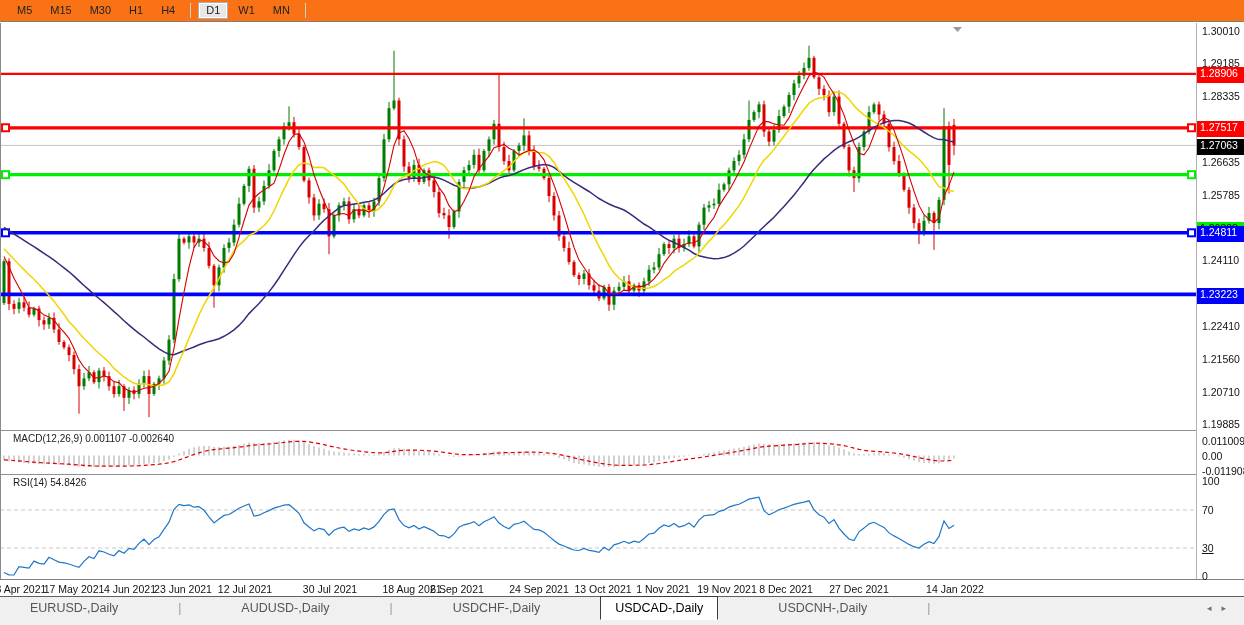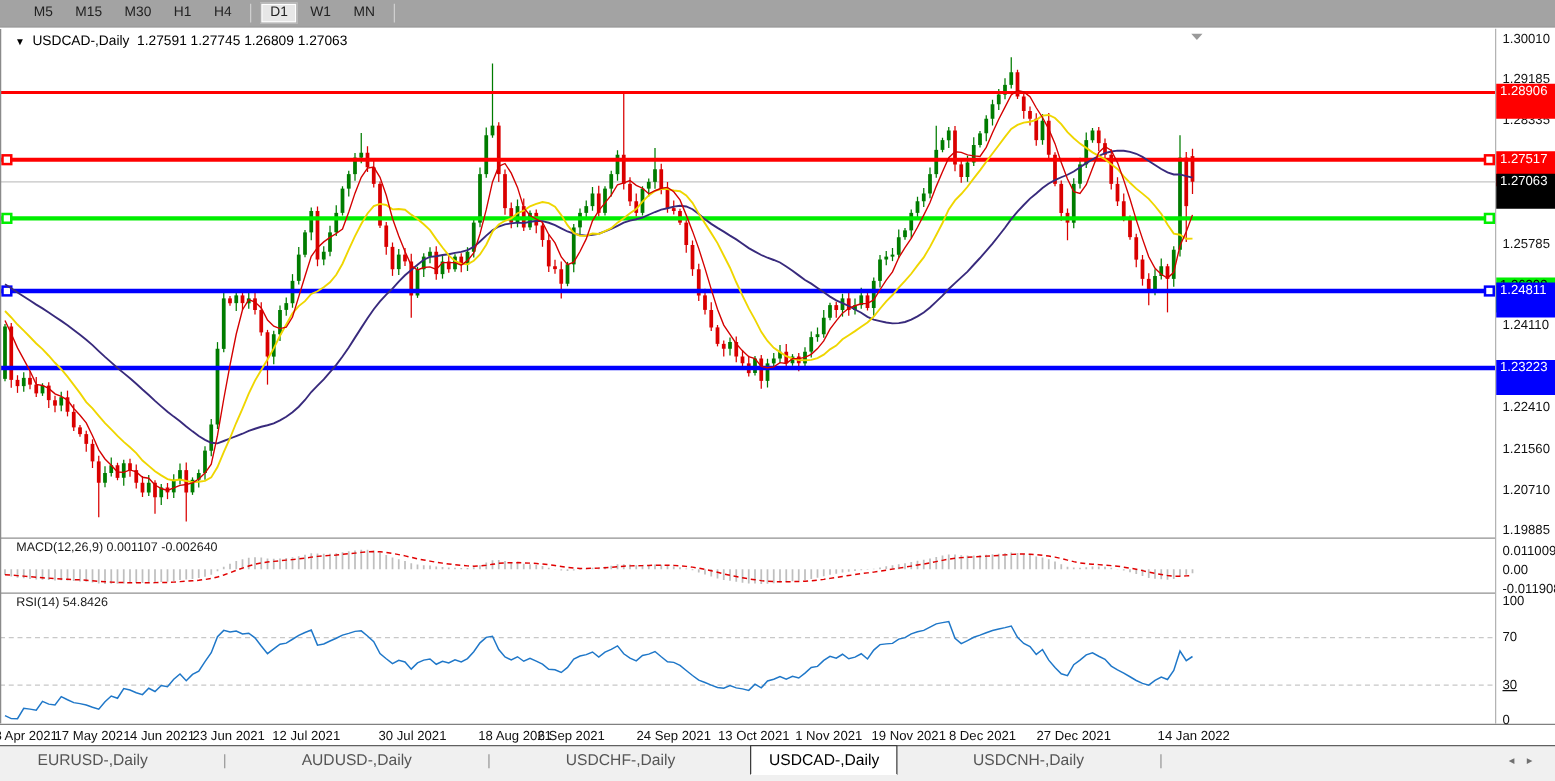--- a/index.html
+++ b/index.html
@@ -1,32 +1,32 @@
 <!DOCTYPE html>
 <html><head>
 <meta charset="utf-8">
 <style>
   html,body{margin:0;padding:0;width:1244px;height:625px;overflow:hidden;
     background:#f0f0f0;font-family:"Liberation Sans",sans-serif;}
-  .toolbar{position:absolute;left:0;top:0;width:1244px;height:21px;background:#a3a3a3;
-    display:flex;align-items:center;padding-left:18px;box-sizing:border-box;}
+  .toolbar{position:absolute;left:0;top:0;width:1244px;height:21px;background:#f97316;
+    display:flex;align-items:center;padding-left:8px;box-sizing:border-box;}
   .tf-btn{font-size:11px;color:#222;padding:1px 7px;margin:0 1px;border:1px solid transparent;
     background:transparent;cursor:default;line-height:13px;}
   .tf-btn.active{background:#e7e7e7;border:1px solid #adadad;box-shadow:inset 0 0 0 1px #fff;}
   .tb-sep{width:1px;height:15px;background:#cfcfcf;margin:0 6px;}
   .chart-window{position:absolute;left:0;top:21px;width:1244px;height:575px;background:#fff;
     border-top:1px solid #7f7f7f;box-sizing:border-box;}
   #chart-svg{position:absolute;left:0;top:1px;}
   .chart-title{position:absolute;left:12px;top:5px;font-size:11px;color:#000;z-index:5;}
   .chart-title .tri{font-size:8px;margin-right:6px;}
   .pane-label{position:absolute;left:13px;font-size:10px;color:#1a1a1a;z-index:5;}
   .y-axis{position:absolute;left:1196px;top:1px;width:48px;height:556px;background:#fff;
     border-left:1px solid #b3b3b3;box-sizing:border-box;}
   .y-label{position:absolute;left:6px;font-size:10.5px;color:#111;white-space:nowrap;}
-  .y-chip{position:absolute;left:1px;font-size:10.5px;padding:0 3px;height:28px;line-height:13px;
+  .y-chip{position:absolute;left:1px;font-size:10.5px;padding:0 3px;height:16px;line-height:13px;
     white-space:nowrap;min-width:41px;}
   .date-axis{position:absolute;left:0;top:557px;width:1244px;height:17px;background:#fff;
     border-top:1px solid #808080;box-sizing:border-box;}
   .x-label{position:absolute;top:3px;font-size:10.5px;color:#111;white-space:nowrap;transform:translateX(-50%);}
   .tab-bar{position:absolute;left:0;top:596px;width:1244px;height:29px;background:#f0f0f0;
     border-top:1px solid #606060;box-sizing:border-box;display:flex;align-items:flex-start;padding-left:14px;gap:44px;}
   .tab{font-size:12.5px;color:#555;padding:4px 16px 5px 16px;margin-top:0;cursor:default;}
   .tab.active{background:#fff;color:#000;border:1px solid #3c3c3c;border-bottom:1px solid #fff;
     margin-top:-1px;padding:4px 14px;}
   .tab-sep{color:#999;font-size:12px;margin-top:4px;}
@@ -42,23 +42,20 @@
     <div class="tf-btn">H1</div>
     <div class="tf-btn">H4</div>
     <div class="tb-sep"></div>
     <div class="tf-btn active">D1</div>
     <div class="tf-btn">W1</div>
     <div class="tf-btn">MN</div>
     <div class="tb-sep"></div>
   </div>
 
 <div class="chart-window" id="chart-window">
-  <div class="chart-title">
-    <span class="tri">▼</span><span>USDCAD-,Daily</span>&nbsp;&nbsp;<span>1.27591 1.27745 1.26809 1.27063</span>
-  </div>
   <div class="pane-label" style="top:411px">
     <span>MACD(12,26,9)</span>&nbsp;<span>0.001107</span>&nbsp;<span>-0.002640</span>
   </div>
   <div class="pane-label" style="top:455px">
     <span>RSI(14)</span>&nbsp;<span>54.8426</span>
   </div>
   <svg id="chart-svg" width="1196" height="556">
       <line x1="0" y1="122.4" x2="1196" y2="122.4" stroke="#c4c4c4" stroke-width="1"></line>
       <line x1="4" y1="236.2" x2="4" y2="282.0" stroke="#007c00" stroke-width="1"></line>
       <rect x="2.5" y="238.2" width="3" height="41.9" fill="#007c00"></rect>

